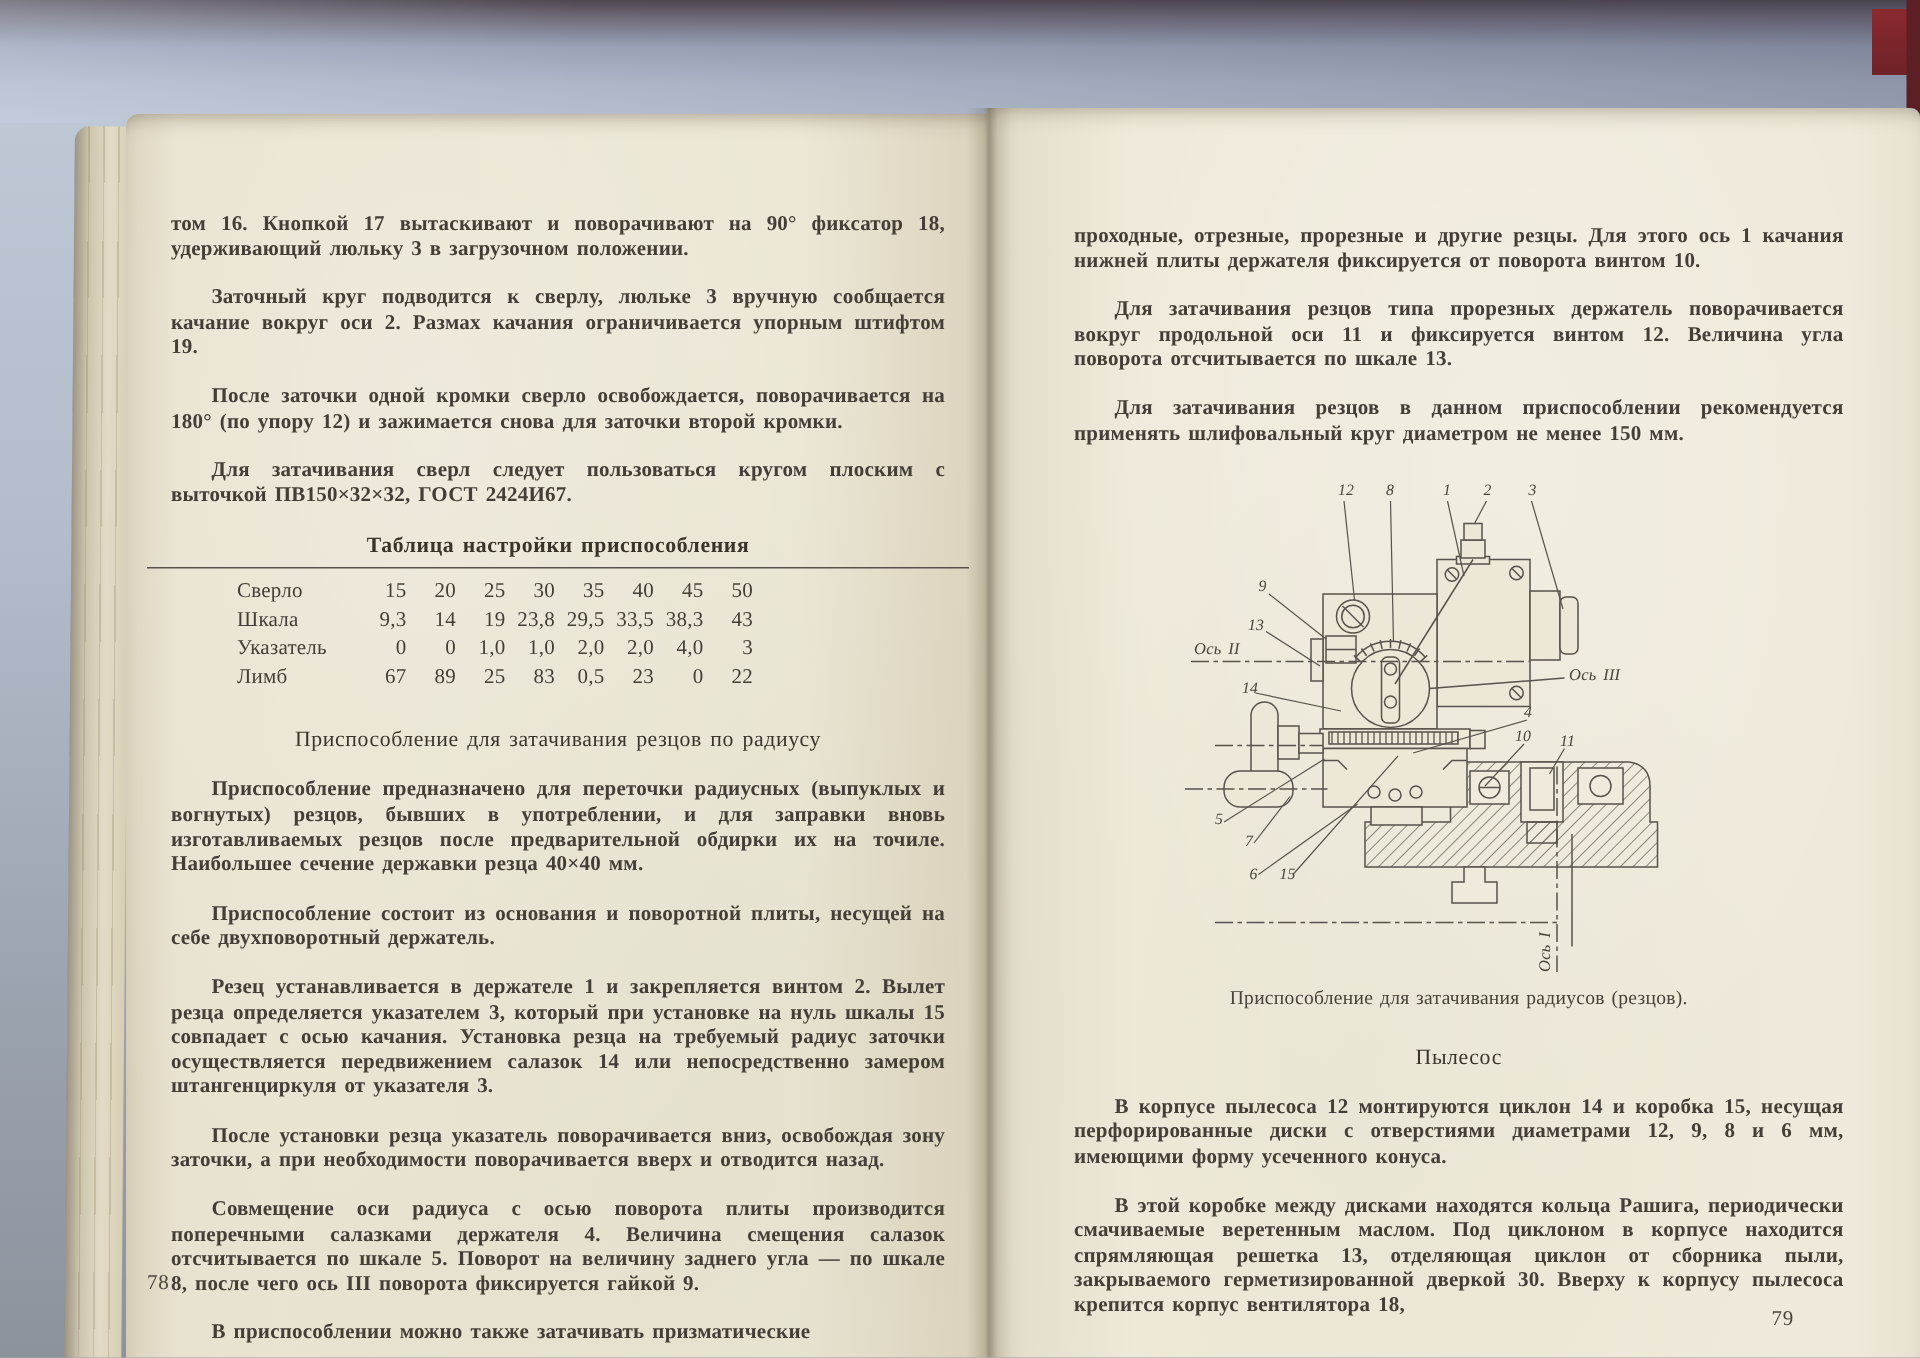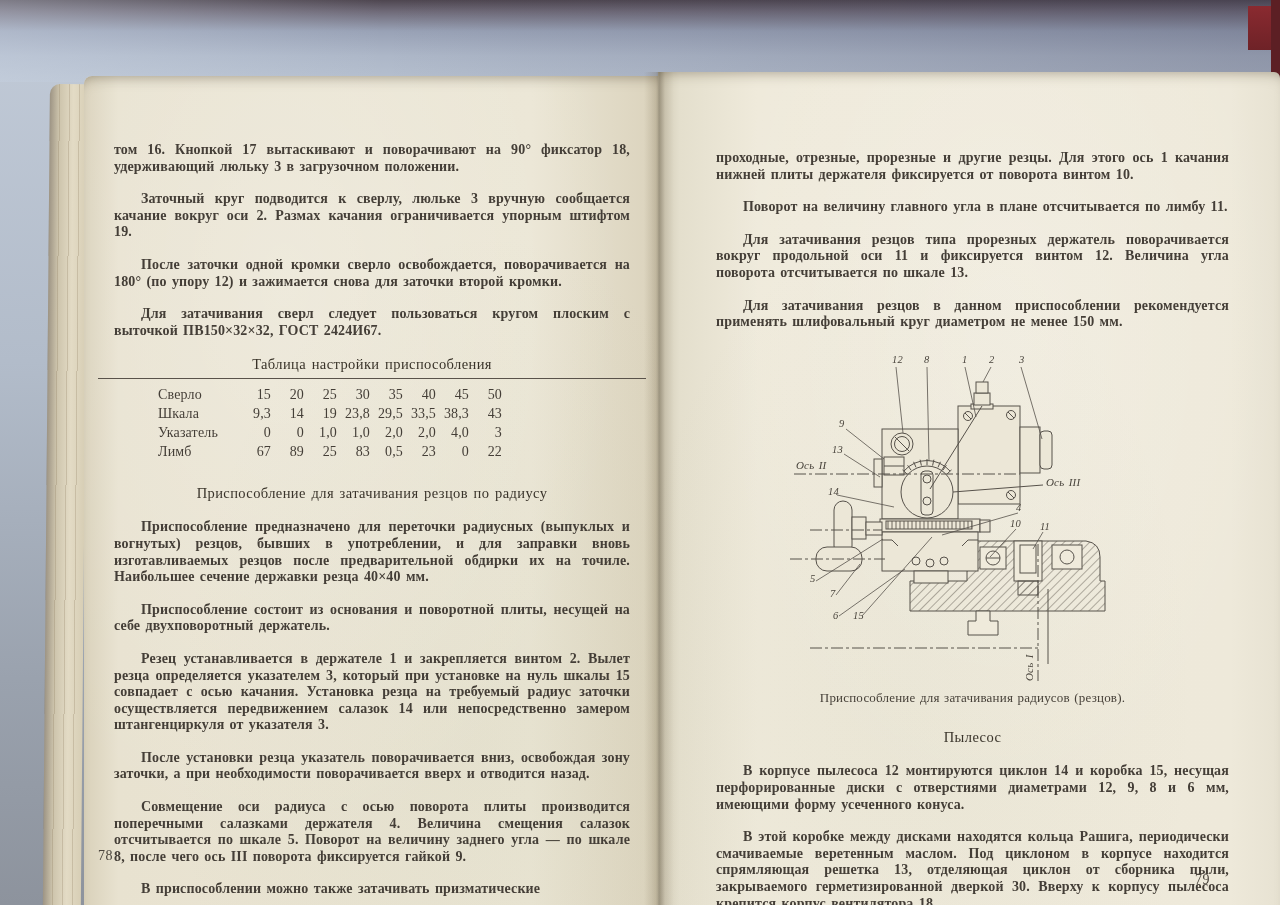--- a/index.html
+++ b/index.html
@@ -67,38 +67,38 @@
     position:absolute;
     font-size:14px;line-height:16.6px;color:#443e37;
     text-align:justify;word-spacing:1.6px;letter-spacing:.15px;
   }
   .ptext-left{left:14px;top:50px;width:548px;}
   .ptext-right{left:42px;top:62px;width:545px;}
   .ptext p{margin:16px;text-indent:27px;font-weight:bold;}
   .ptext p.noindent{text-indent:0;}
   .settings-table{margin-top:9px;}
   .table-title{
-    text-align:center;font-weight:normal;color:#393329;
+    text-align:center;font-weight:bold;color:#393329;
     font-size:14.5px;line-height:19px;letter-spacing:.4px;text-indent:0;
   }
   .table-rule{border:none;border-top:1.4px solid #59524a;margin:4px 0 6px 0;}
   .trow{display:flex;line-height:19px;font-size:14px;text-align:left;word-spacing:0;}
   .tlabel{flex:0 0 60px;padding-left:60px;width:80px;white-space:nowrap;}
   .trow .tlabel{flex:0 0 140px;padding-left:60px;box-sizing:border-box;}
   .tcell{flex:0 0 33px;text-align:right;}
   .sec-heading{
     margin:22px 0 7px 0;text-align:center;font-weight:normal;color:#3a342b;
     font-size:14.5px;letter-spacing:.4px;line-height:20px;text-indent:0;
   }
   .sec-heading2{margin:21px 0 10px 0;}
   .pagenum{
     position:absolute;font-size:14px;color:#4a443c;letter-spacing:.5px;
   }
   .pagenum-left{left:14px;top:772px;}
-  .pagenum-right{right:70px;top:800px;}
+  .pagenum-right{right:84px;top:800px;}
   .fig-wrap{position:relative;margin:18px 0 0 90px;width:400px;height:335px;}
   .fig-caption{
     margin-top:6px;text-align:center;font-size:13px;color:#474139;
     letter-spacing:.2px;text-indent:0;word-spacing:1px;
   }
   .figure-svg text{
     font-family:"Liberation Serif",serif;font-style:italic;font-size:10.5px;fill:#49443c;
     stroke:none;
   }
   .figure-svg .axis-label{font-size:11px;}
@@ -179,21 +179,20 @@
       <p>После установки резца указатель поворачивается вниз, освобождая зону заточки, а при необходимости поворачивается вверх и отводится назад.</p>
       <p>Совмещение оси радиуса с осью поворота плиты производится поперечными салазками держателя 4. Величина смещения салазок отсчитывается по шкале 5. Поворот на величину заднего угла — по шкале 8, после чего ось III поворота фиксируется гайкой 9.</p>
       <p>В приспособлении можно также затачивать призматические</p>
     </div>
     <div class="pagenum pagenum-left">78</div>
   </div>
 
   <div class="page page-right">
     <div class="ptext ptext-right">
       <p class="noindent">проходные, отрезные, прорезные и другие резцы. Для этого ось 1 качания нижней плиты держателя фиксируется от поворота винтом 10.</p>
-      <p>Поворот на величину главного угла в плане отсчитывается по лимбу 11.</p>
       <p>Для затачивания резцов типа прорезных держатель поворачивается вокруг продольной оси 11 и фиксируется винтом 12. Величина угла поворота отсчитывается по шкале 13.</p>
       <p>Для затачивания резцов в данном приспособлении рекомендуется применять шлифовальный круг диаметром не менее 150 мм.</p>
 
       <div class="fig-wrap">
         <svg class="figure-svg" viewBox="0 0 400 335" width="400" height="335">
           <defs>
             <pattern id="h45" patternUnits="userSpaceOnUse" width="6" height="6" patternTransform="rotate(45)">
               <line x1="0" y1="0" x2="0" y2="6" stroke="#6b665c" stroke-width="1"></line>
             </pattern>
             <pattern id="rack" patternUnits="userSpaceOnUse" width="4" height="12">

